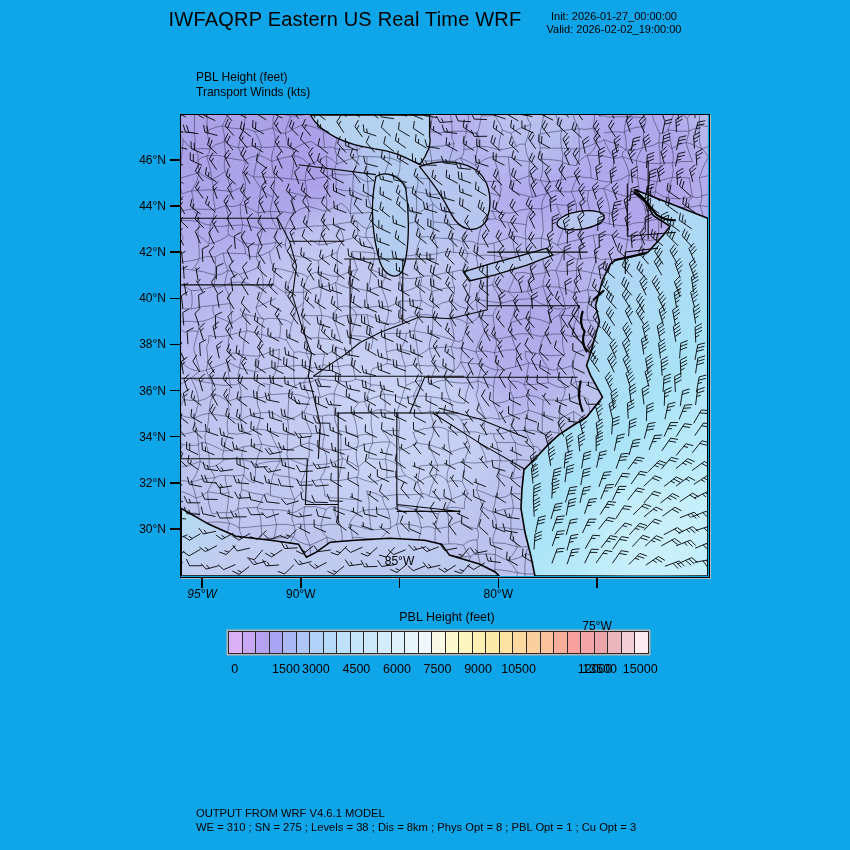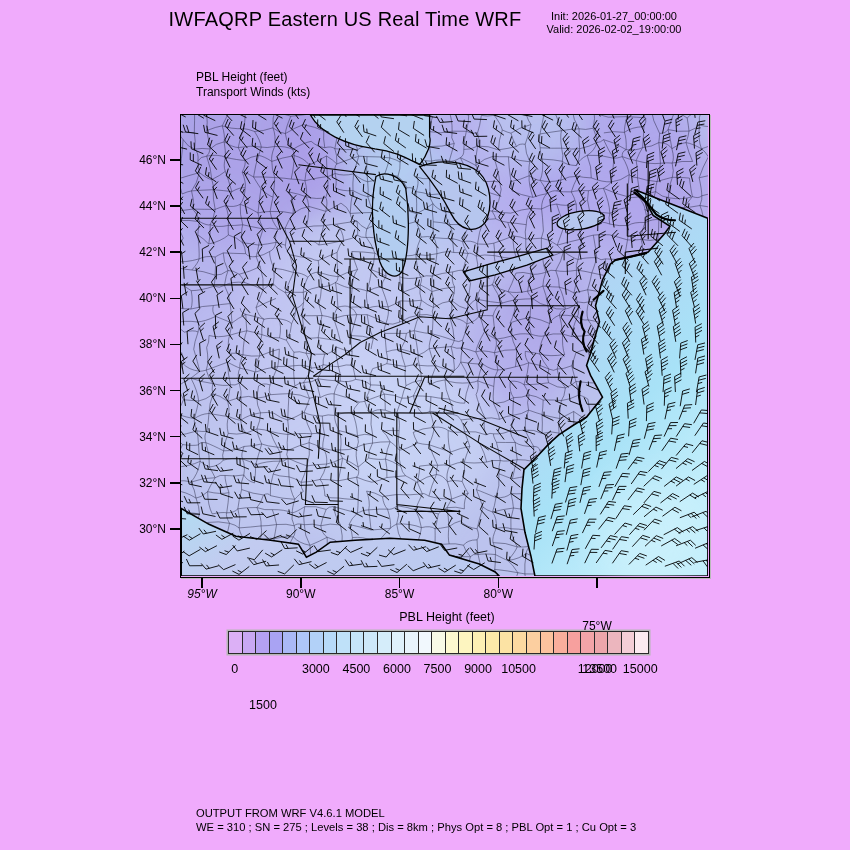--- a/index.html
+++ b/index.html
@@ -1,16 +1,16 @@
 <!DOCTYPE html>
 <html><head>
 <meta charset="utf-8">
 <style>
   html,body{margin:0;padding:0;background:#ffffff;}
-  #canvas{position:relative;width:850px;height:850px;background:#f0abfc;overflow:hidden;
+  #canvas{position:relative;width:850px;height:850px;background:#0ea5e9;overflow:hidden;
           font-family:"Liberation Sans", sans-serif;color:#000;}
   .abs{position:absolute;}
   #main-title{left:150px;top:8px;width:390px;text-align:center;font-size:20px;letter-spacing:.2px;}
   #init-block{left:520px;top:10px;width:188px;text-align:center;font-size:11px;line-height:13px;}
   #field-labels{left:196px;top:70px;font-size:12px;line-height:15px;}
   #map-wrap{left:180px;top:114px;width:530px;height:464px;border:1.5px solid #000;box-sizing:border-box;
             box-shadow:1px 1px 0 #b9b9b9;}
   #map-svg{position:absolute;left:0;top:0;}
   .lat-label{width:48px;text-align:right;font-size:12px;height:14px;line-height:14px;}
   .lon-label{width:60px;text-align:center;font-size:12px;height:14px;line-height:14px;}
@@ -194,27 +194,27 @@
     <div class="lat-label abs" style="left: 118px; top: 429.72px;">34°N</div>
     <div class="tick-h abs" style="left: 170px; top: 482.09px;"></div>
     <div class="lat-label abs" style="left: 118px; top: 475.84px;">32°N</div>
     <div class="tick-h abs" style="left: 170px; top: 528.21px;"></div>
     <div class="lat-label abs" style="left: 118px; top: 521.96px;">30°N</div>
     <div class="tick-v abs" style="left: 201.25px; top: 578px;"></div>
     <div class="lon-label abs" style="left: 172px; top: 587px; font-style: italic;">95°W</div>
     <div class="tick-v abs" style="left: 300px; top: 578px;"></div>
     <div class="lon-label abs" style="left: 270.75px; top: 587px;">90°W</div>
     <div class="tick-v abs" style="left: 398.75px; top: 578px;"></div>
-    <div class="lon-label abs" style="left: 369.5px; top: 587px; text-align: center;">85°W</div>
+    <div class="lon-label abs" style="left: 369.5px; top: 554px; text-align: center;">85°W</div>
     <div class="tick-v abs" style="left: 497.5px; top: 578px;"></div>
     <div class="lon-label abs" style="left: 468.25px; top: 587px;">80°W</div>
     <div class="tick-v abs" style="left: 596.25px; top: 578px;"></div>
     <div class="lon-label abs" style="left: 567px; top: 587px; margin-top: 32px;">75°W</div>
     <div class="cb-label abs" style="left: 202.758px; top: 662px;">0</div>
-    <div class="cb-label abs" style="left: 231px; top: 662px; margin-top: 36px;">1500</div>
+    <div class="cb-label abs" style="left: 254px; top: 662px;">1500</div>
     <div class="cb-label abs" style="left: 283.855px; top: 662px;">3000</div>
     <div class="cb-label abs" style="left: 324.403px; top: 662px;">4500</div>
     <div class="cb-label abs" style="left: 364.952px; top: 662px;">6000</div>
     <div class="cb-label abs" style="left: 405.5px; top: 662px;">7500</div>
     <div class="cb-label abs" style="left: 446.048px; top: 662px;">9000</div>
     <div class="cb-label abs" style="left: 486.597px; top: 662px;">10500</div>
     <div class="cb-label abs" style="left: 527.145px; top: 662px; padding-left: 36px;">12000</div>
     <div class="cb-label abs" style="left: 567.694px; top: 662px;">13500</div>
     <div class="cb-label abs" style="left: 608.242px; top: 662px;">15000</div>
   </div>

